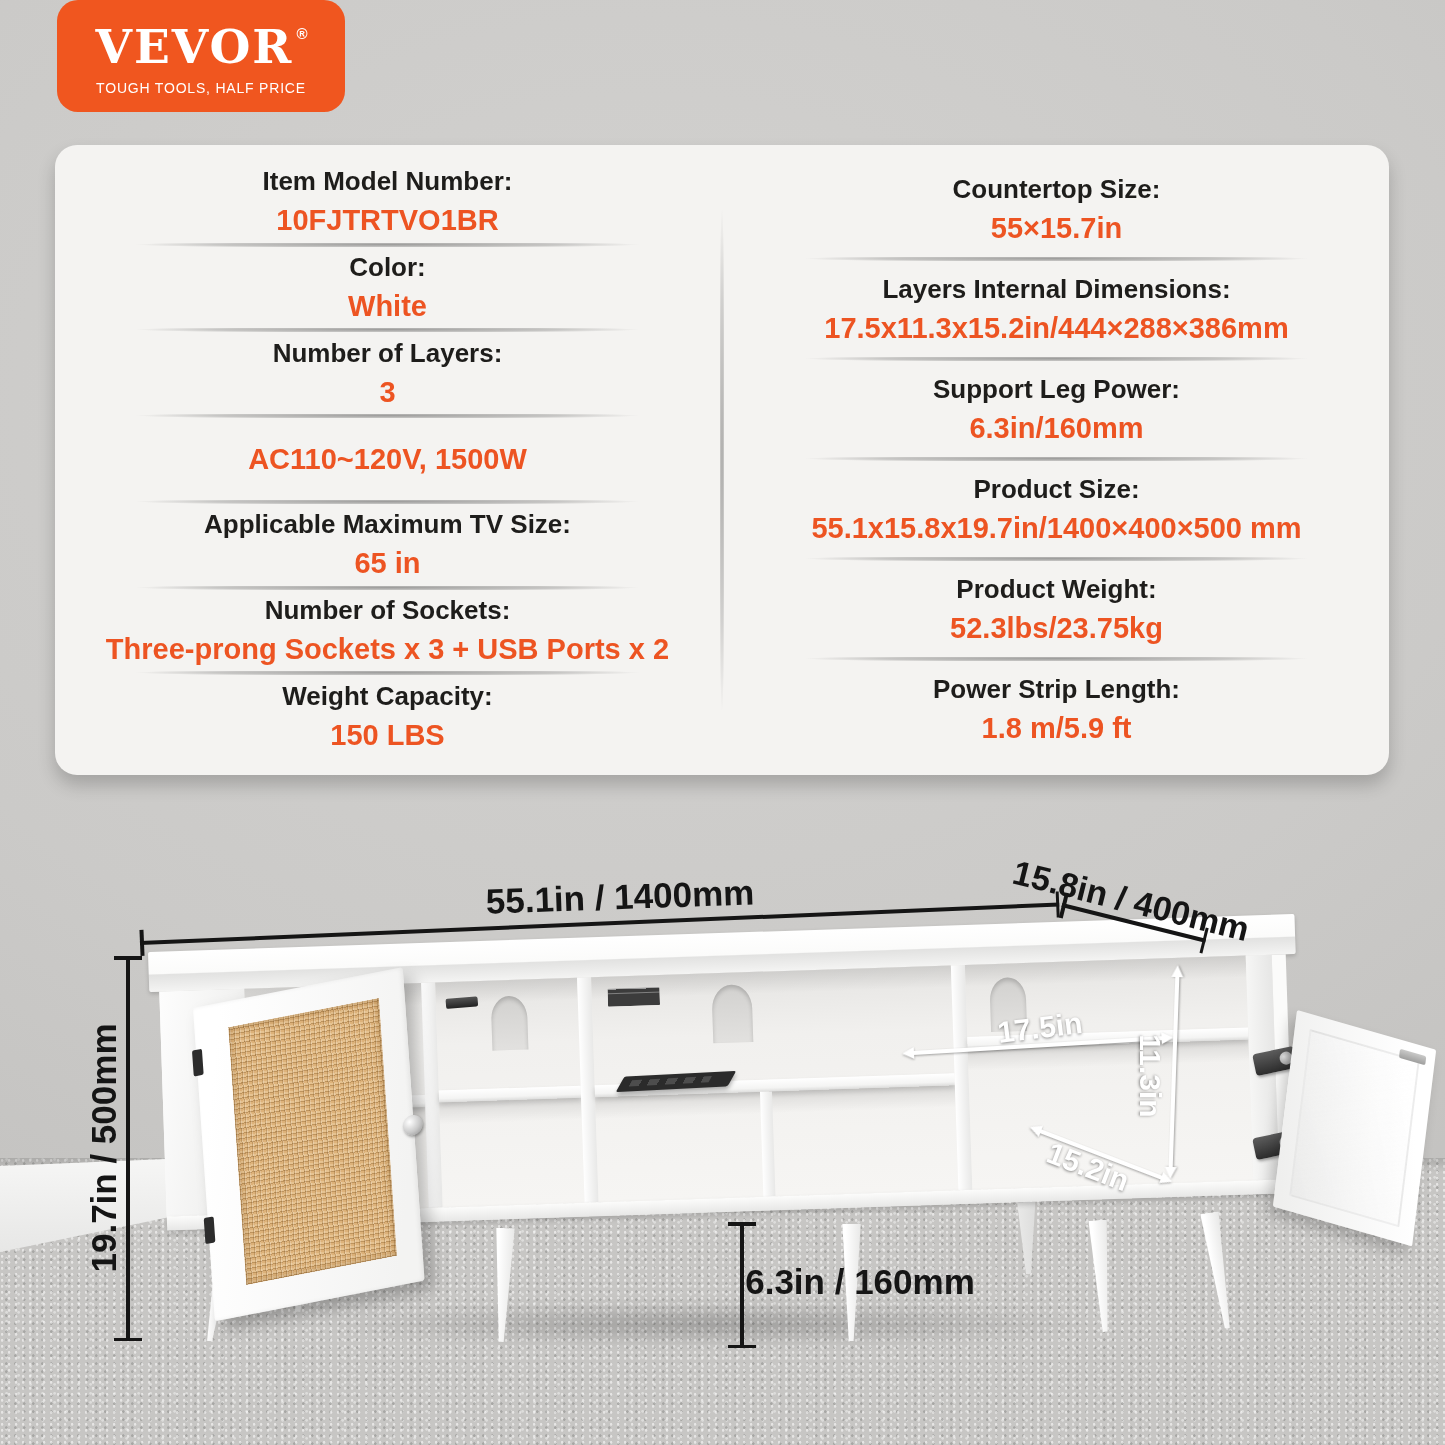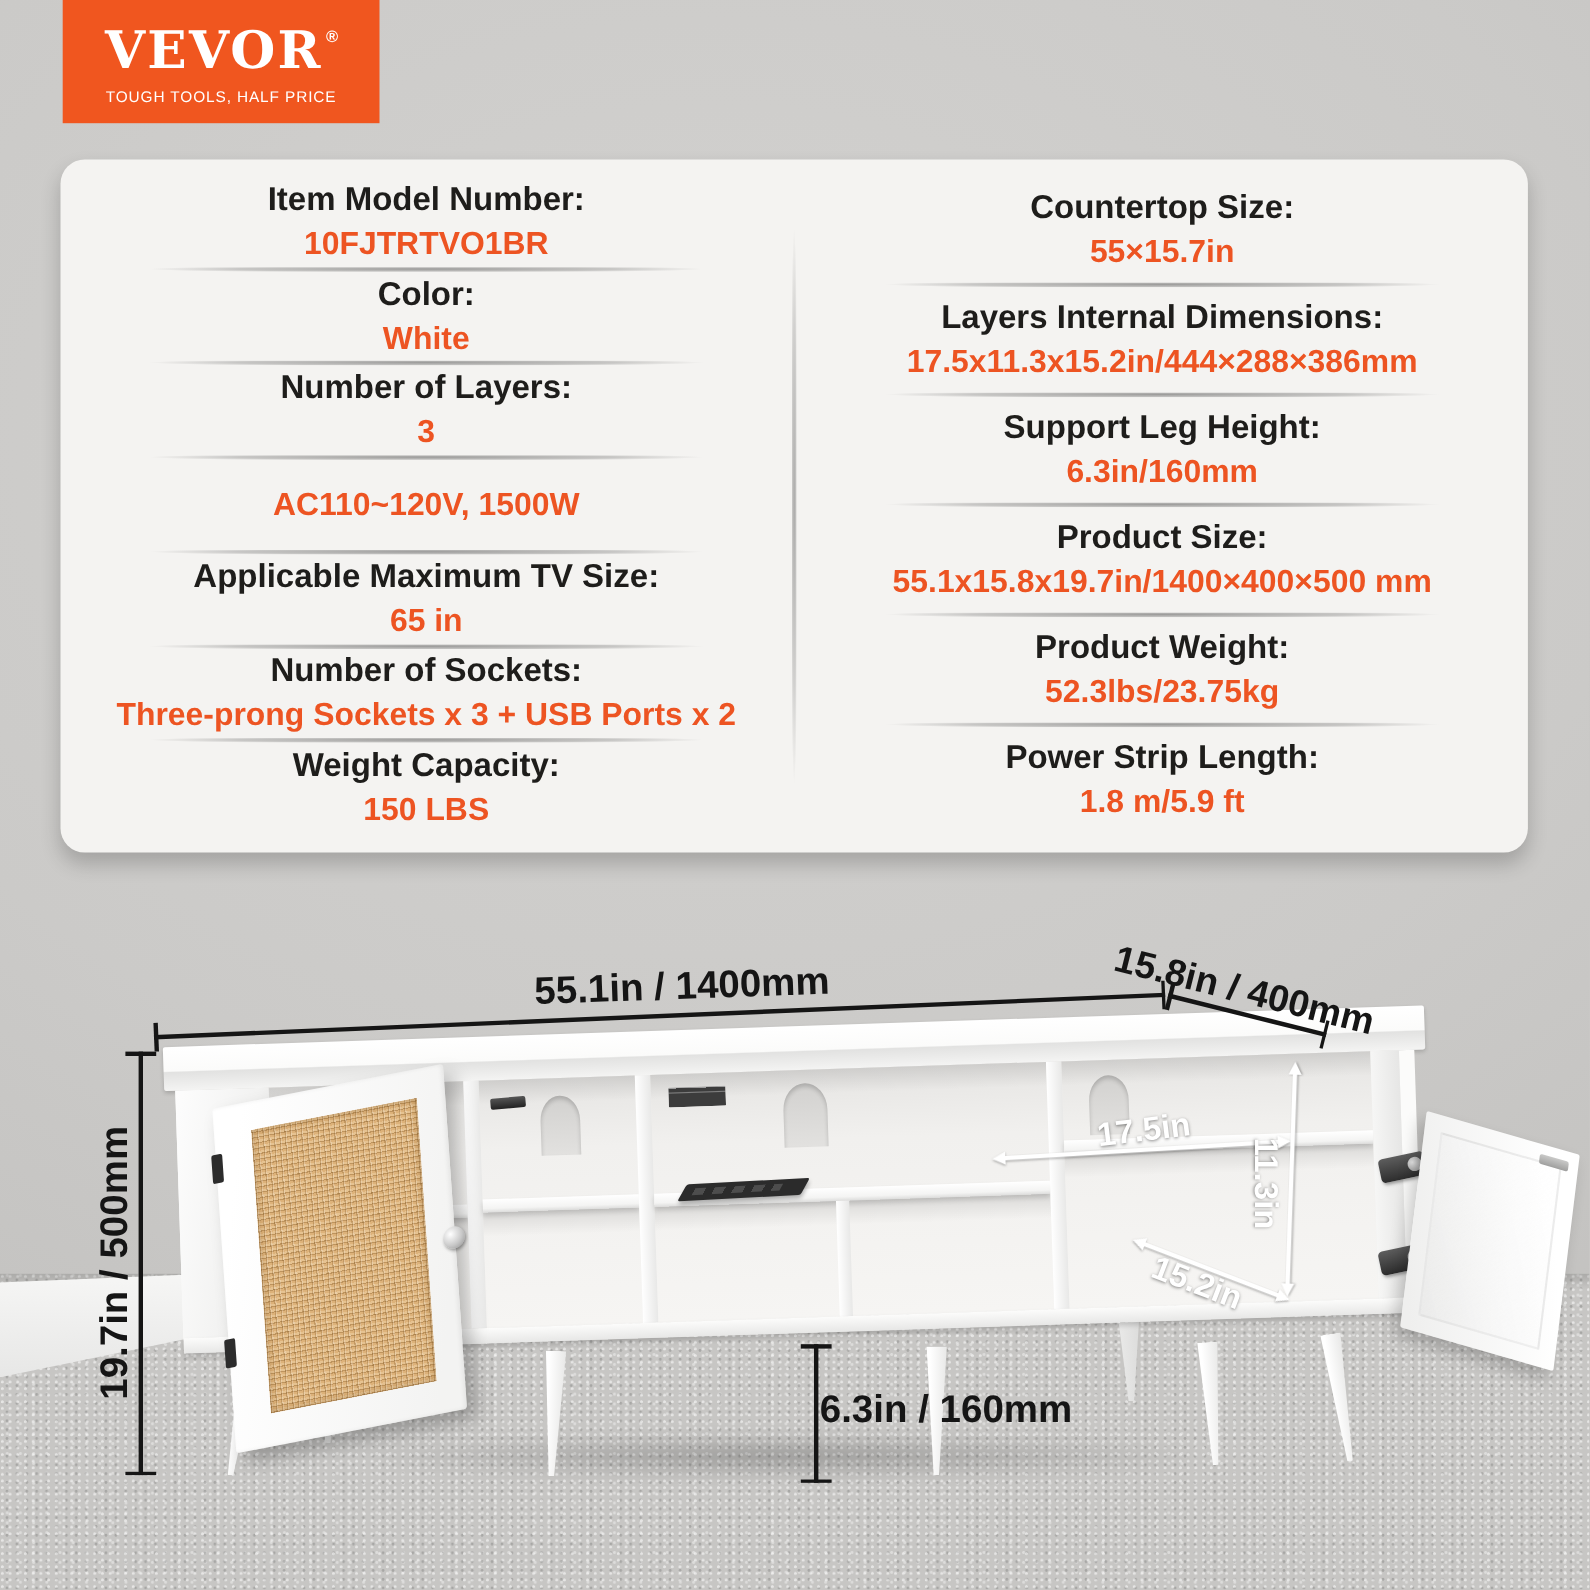--- a/index.html
+++ b/index.html
@@ -17,34 +17,34 @@
       radial-gradient(circle at 55% 15%, rgba(255,255,255,.38) 0 1px, transparent 1.7px);
     background-size:7px 6px, 9px 8px, 12px 9px;}
   .floor::before{content:'';position:absolute;left:0;top:0;width:100%;height:14px;
     background:linear-gradient(180deg, rgba(90,90,88,.25), transparent);}
   .baseboard{position:absolute;left:0;top:1152px;width:330px;height:100px;
     background:linear-gradient(180deg,#f7f7f6,#e7e7e6);
     clip-path:polygon(0 14%, 100% 0, 100% 32%, 0 100%);}
 
   
   .logo{position:absolute;left:57px;top:0;width:288px;height:112px;display:flex;
-    flex-direction:column;align-items:center;justify-content:center;padding-top:6px;box-sizing:border-box;}
+    flex-direction:column;align-items:center;justify-content:center;padding-top:6px;box-sizing:border-box;border-radius:21px;}
   .logo .wordmark{color:#fff;font-family:"DejaVu Serif",serif;font-weight:bold;
     font-size:47px;line-height:48px;letter-spacing:2px;white-space:nowrap;}
   .logo .reg{display:inline-block;font-size:15px;vertical-align:top;position:relative;top:-13px;left:3px;
     font-family:"Liberation Sans",sans-serif;}
   .logo .tagline{color:#fff;font-size:14px;font-weight:normal;letter-spacing:.8px;margin-top:9px;white-space:nowrap;}
 
   
   .spec-card{position:absolute;left:55px;top:145px;width:1334px;height:630px;
     background:#f4f3f1;border-radius:22px;box-shadow:0 10px 18px rgba(0,0,0,.20);
     display:flex;}
   .spec-col{flex:1;display:flex;flex-direction:column;padding:16px 0 18px 0;box-sizing:border-box;}
   .spec-row{flex:1;display:flex;flex-direction:column;align-items:center;justify-content:center;gap:7px;}
-  .spec-label{font-size:30px;font-weight:bold;color:#1e1d1b;white-space:nowrap;}
+  .spec-label{font-size:26px;font-weight:bold;color:#1e1d1b;white-space:nowrap;}
   .spec-value{font-size:29px;font-weight:bold;color:#ed5422;white-space:nowrap;}
   .row-divider{height:4px;margin:0 36px;flex:0 0 auto;
     background:radial-gradient(50% 100% at 50% 40%, rgba(70,70,70,.50), rgba(70,70,70,.26) 58%, rgba(70,70,70,0) 85%);}
   .col-divider{width:4px;margin:40px 0;flex:0 0 auto;
     background:radial-gradient(100% 50% at 50% 50%, rgba(70,70,70,.42), rgba(70,70,70,.20) 60%, rgba(70,70,70,0) 92%);}
 
   
   .cab-shadow{position:absolute;left:165px;top:1295px;width:1090px;height:58px;
     background:radial-gradient(50% 50% at 50% 50%, rgba(0,0,0,.22), rgba(0,0,0,0) 72%);filter:blur(6px);}
   .cab-rot{position:absolute;left:148px;top:952px;width:1147px;height:290px;
@@ -189,21 +189,21 @@
     <div class="spec-label">Countertop Size:</div>
     <div class="spec-value">55×15.7in</div>
   </div>
 <div class="row-divider"></div>
   <div class="spec-row">
     <div class="spec-label">Layers Internal Dimensions:</div>
     <div class="spec-value">17.5x11.3x15.2in/444×288×386mm</div>
   </div>
 <div class="row-divider"></div>
   <div class="spec-row">
-    <div class="spec-label">Support Leg Height:</div>
+    <div class="spec-label">Support Leg Power:</div>
     <div class="spec-value">6.3in/160mm</div>
   </div>
 <div class="row-divider"></div>
   <div class="spec-row">
     <div class="spec-label">Product Size:</div>
     <div class="spec-value">55.1x15.8x19.7in/1400×400×500 mm</div>
   </div>
 <div class="row-divider"></div>
   <div class="spec-row">
     <div class="spec-label">Product Weight:</div>

